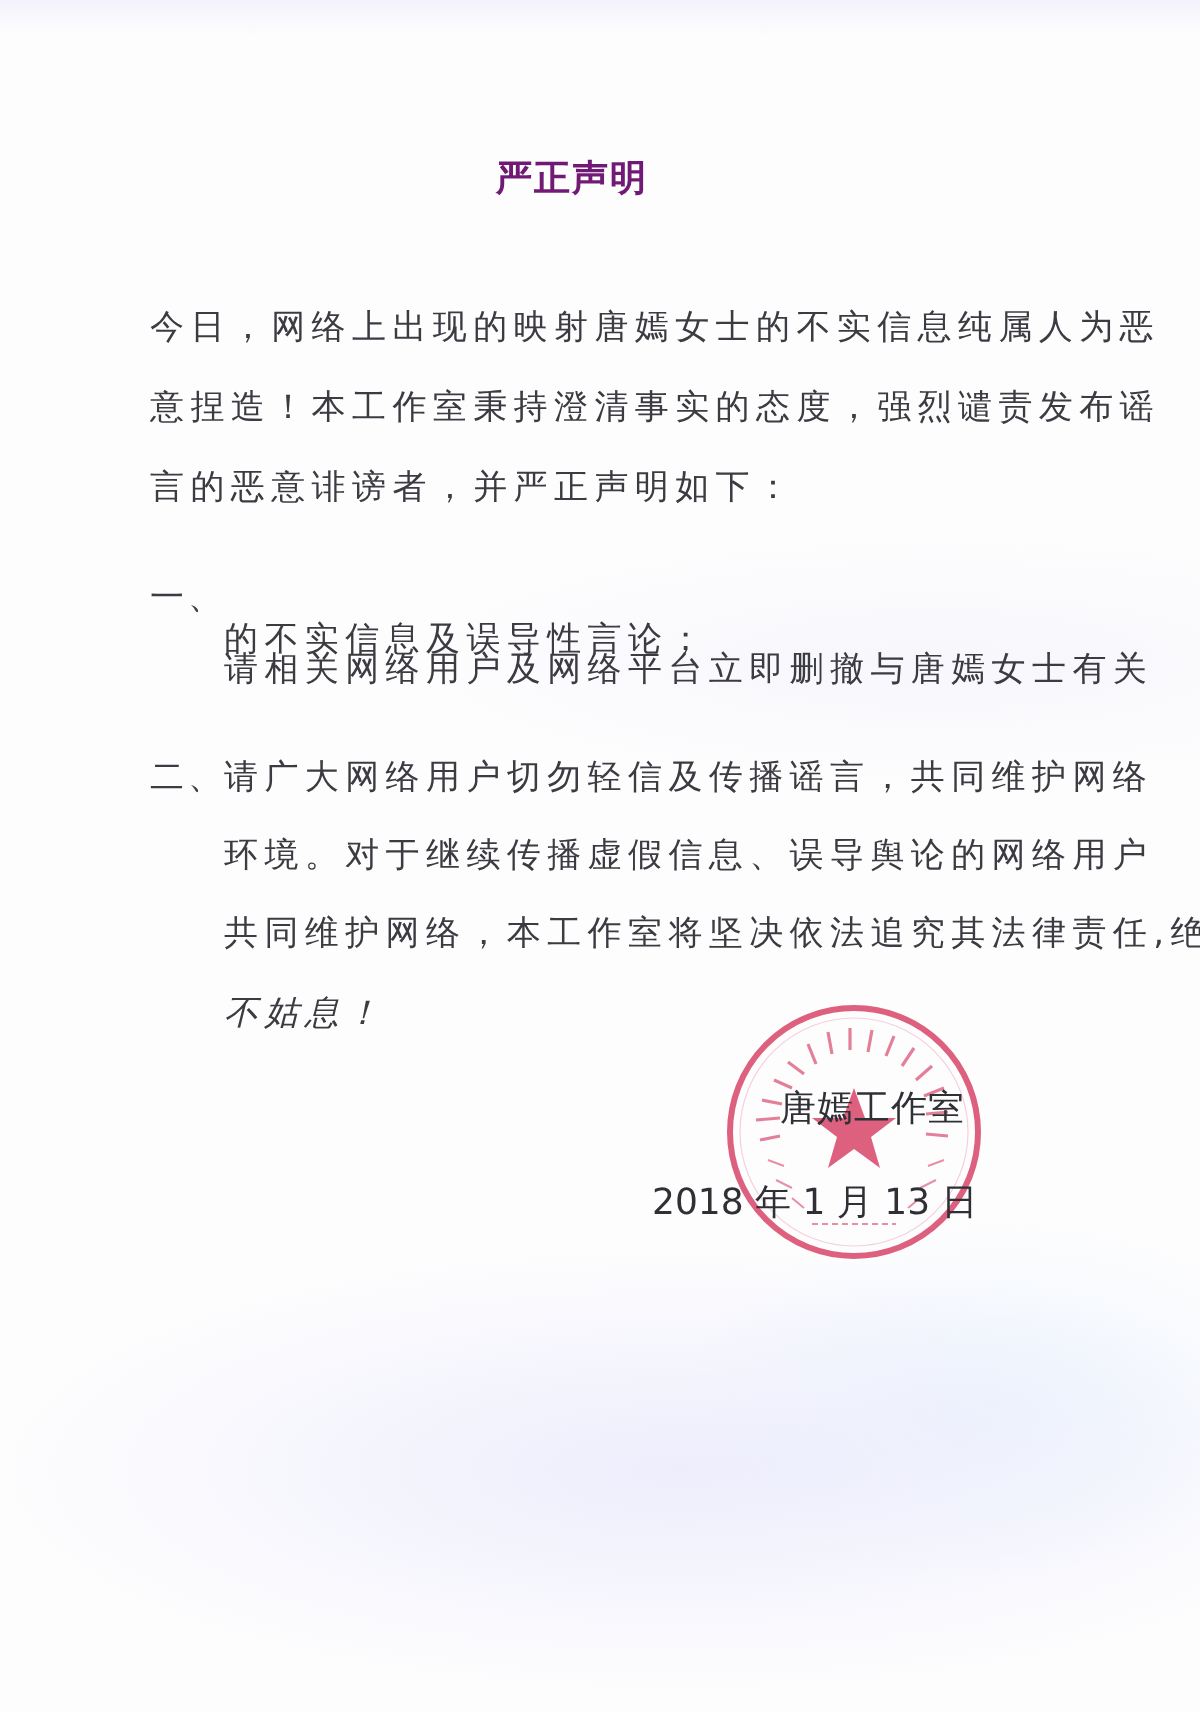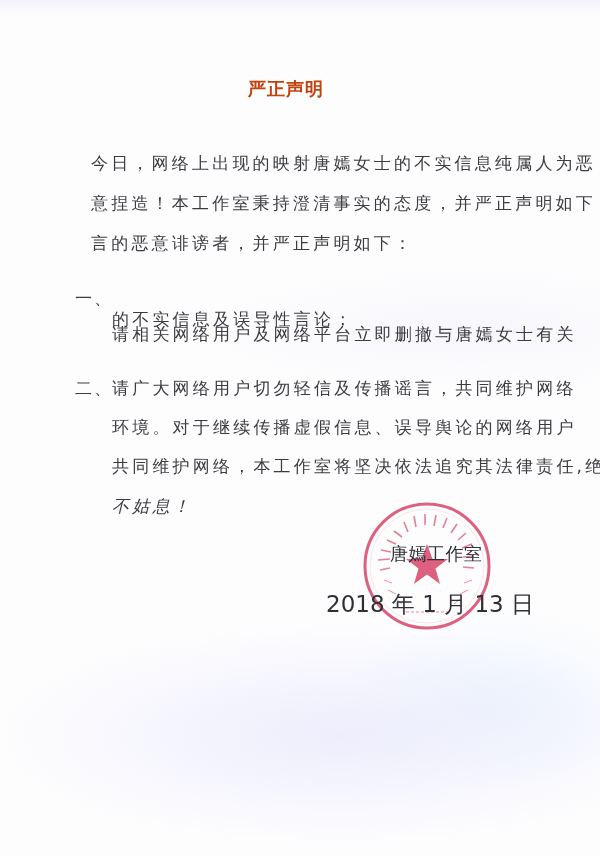--- a/index.html
+++ b/index.html
@@ -27,33 +27,33 @@
     }
     .title {
       position: absolute;
       left: 0;
       width: 572px;
       top: 77px;
       text-align: center;
       font-size: 18px;
       font-weight: bold;
       letter-spacing: 1px;
-      color: #c2410c;
+      color: #701a75;
     }
     .para {
       position: absolute;
       left: 75px;
       font-size: 17px;
       letter-spacing: 3.2px;
       white-space: nowrap;
       color: #3b3b42;
     }
     .line {
       position: absolute;
-      left: 16px;
+      left: 0;
       white-space: nowrap;
     }
     .item-marker {
       position: absolute;
       left: 75px;
       font-size: 17px;
       color: #3b3b42;
       letter-spacing: 2px;
     }
     .item-line {
@@ -71,21 +71,21 @@
       font-size: 18px;
       letter-spacing: 0.5px;
       color: #2f2f36;
       z-index: 2;
       margin-left: 46px;
     }
     .date {
       position: absolute;
       left: 326px;
       top: 589px;
-      font-size: 23px;
+      font-size: 18px;
       color: #2f2f36;
       white-space: nowrap;
       z-index: 2;
     }
     .stamp {
       position: absolute;
       left: 360px;
       top: 500px;
       width: 134px;
       height: 132px;
@@ -95,21 +95,21 @@
   </style>
 </head>
 <body>
 
 <div class="paper-tint"></div>
 
 <div class="title">严正声明</div>
 
 <div class="para" style="top:152px;">
   <div class="line" style="top:0px;">今日，网络上出现的映射唐嫣女士的不实信息纯属人为恶</div>
-  <div class="line" style="top:40px;">意捏造！本工作室秉持澄清事实的态度，并严正声明如下</div>
+  <div class="line" style="top:40px;">意捏造！本工作室秉持澄清事实的态度，强烈谴责发布谣</div>
   <div class="line" style="top:80px;">言的恶意诽谤者，并严正声明如下：</div>
 </div>
 
 <div>
   <div class="item-marker" style="top:287px;">一、</div>
   <div class="item-line" style="top:287px;margin-top:36px;">请相关网络用户及网络平台立即删撤与唐嫣女士有关</div>
   <div class="item-line" style="top:308px;">的不实信息及误导性言论；</div>
 </div>
 
 <div>

